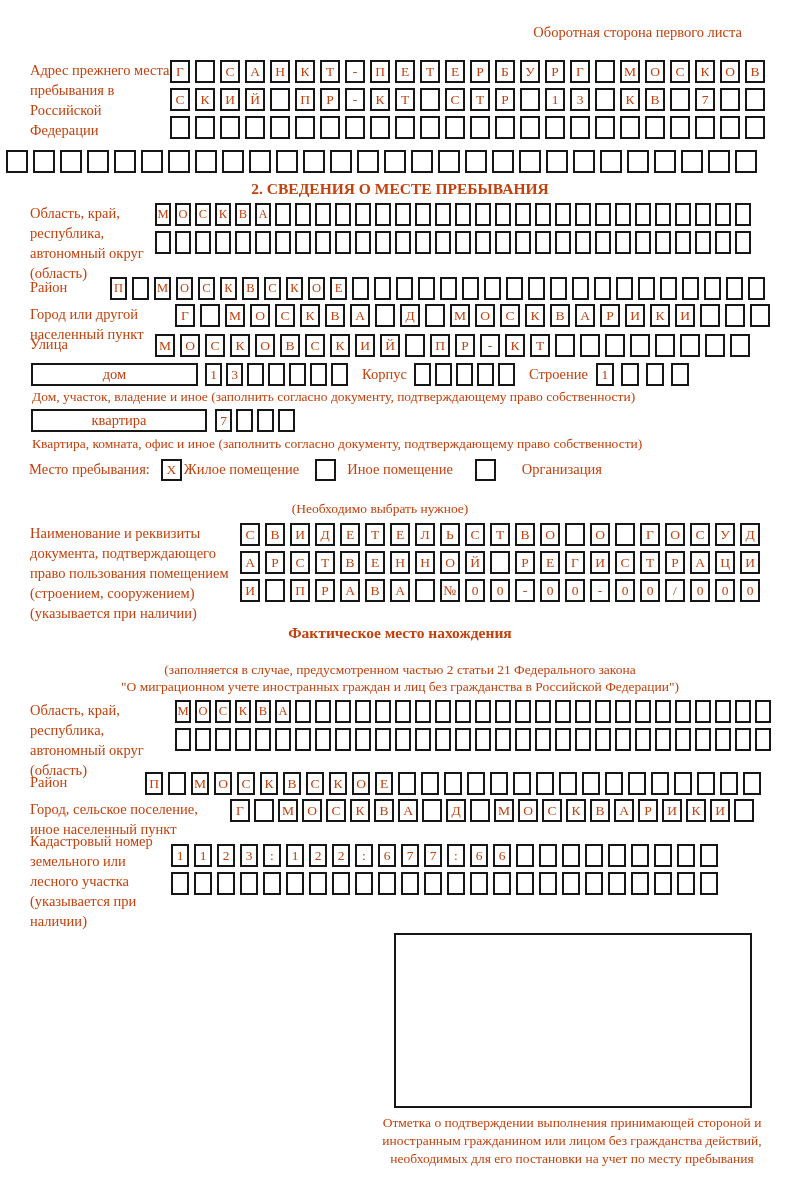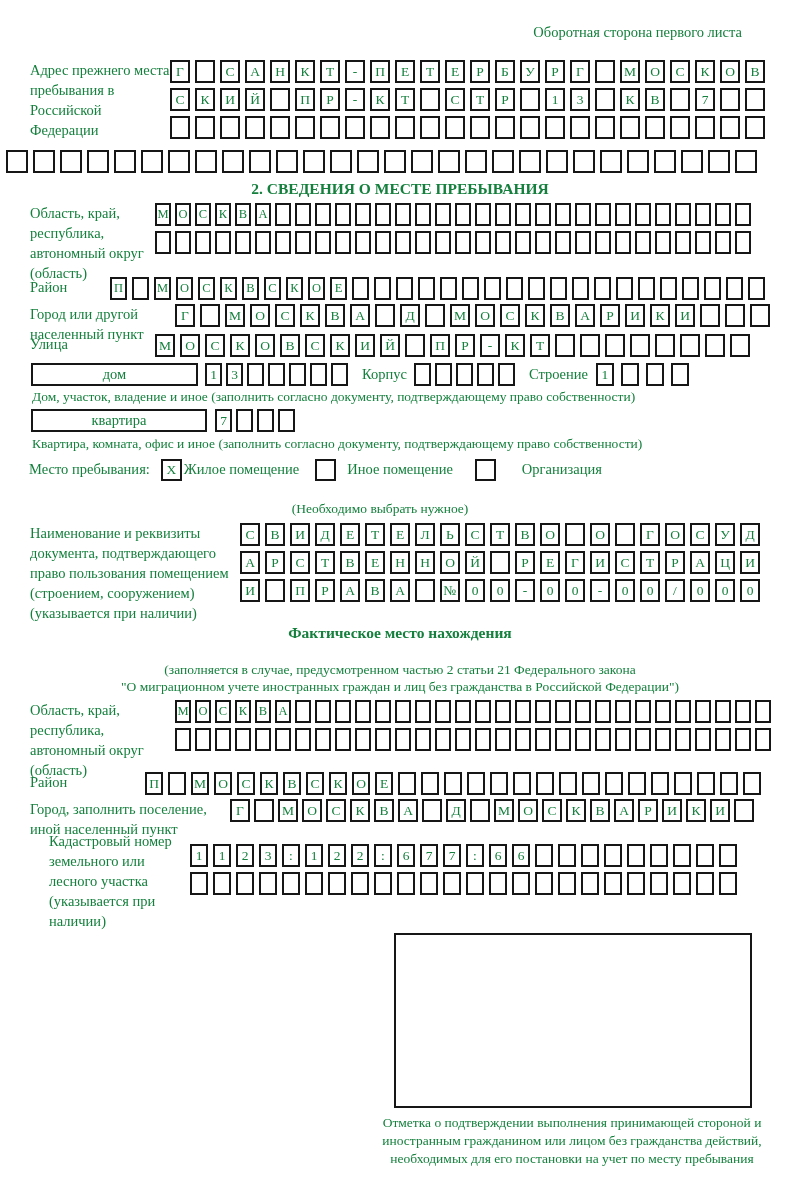--- a/index.html
+++ b/index.html
@@ -1,26 +1,26 @@
 <!DOCTYPE html>
 <html><head>
 <meta charset="utf-8">
 <style>
   html,body{margin:0;padding:0;background:#fff;}
   .page{
-    width:800px;height:1180px;background:#fff;color:#15803d;
+    width:800px;height:1180px;background:#fff;color:#c2410c;
     font-family:"Liberation Serif", "DejaVu Serif", serif;
     overflow:hidden;position:relative;
   }
   .hdr{ text-align:right; padding:24px 58px 0 0; font-size:14.5px; }
   .flex{ display:flex; align-items:flex-start; }
   .lbl{ font-size:14.5px; line-height:20px; padding-left:30px; box-sizing:border-box; flex:none; }
   .w140{ width:170px; } .w125{ width:155px; } .w80{ width:110px; } .w145{ width:175px; }
   .w125u{ width:155px; } .w210{ width:240px; } .w145b{ width:175px; } .w115{ width:145px; }
-  .w200{ width:230px; } .w175{ width:171px;margin-left:19px; }
+  .w200{ width:230px; } .w175{ width:171px; }
   .rows{ display:flex; flex-direction:column; }
   .rows > .cellrow{ margin-bottom:5px; }
   .cellrow{ display:flex; flex:none; }
   .cell{
     box-sizing:border-box; flex:none; border:2px solid #161616; height:23px;
     display:flex; align-items:center; justify-content:center; font-size:13.5px;
     background:#fff;
   }
   .p25{ gap:5px; } .p25 .cell{ width:20px; }
   .p20{ gap:4px; } .p20 .cell{ width:16px; font-size:12.5px; }
@@ -587,21 +587,21 @@
         <div class="cell"></div>
         <div class="cell"></div>
         <div class="cell"></div>
         <div class="cell"></div>
         <div class="cell"></div>
         <div class="cell"></div>
       </div>
   </div>
 
   <div class="flex mt-gorod2">
-    <div class="lbl w200">Город, заполнить поселение, иной населенный пункт</div>
+    <div class="lbl w200">Город, сельское поселение, иное населенный пункт</div>
     <div class="cellrow pg2">
         <div class="cell">Г</div>
         <div class="cell"></div>
         <div class="cell">М</div>
         <div class="cell">О</div>
         <div class="cell">С</div>
         <div class="cell">К</div>
         <div class="cell">В</div>
         <div class="cell">А</div>
         <div class="cell"></div>

